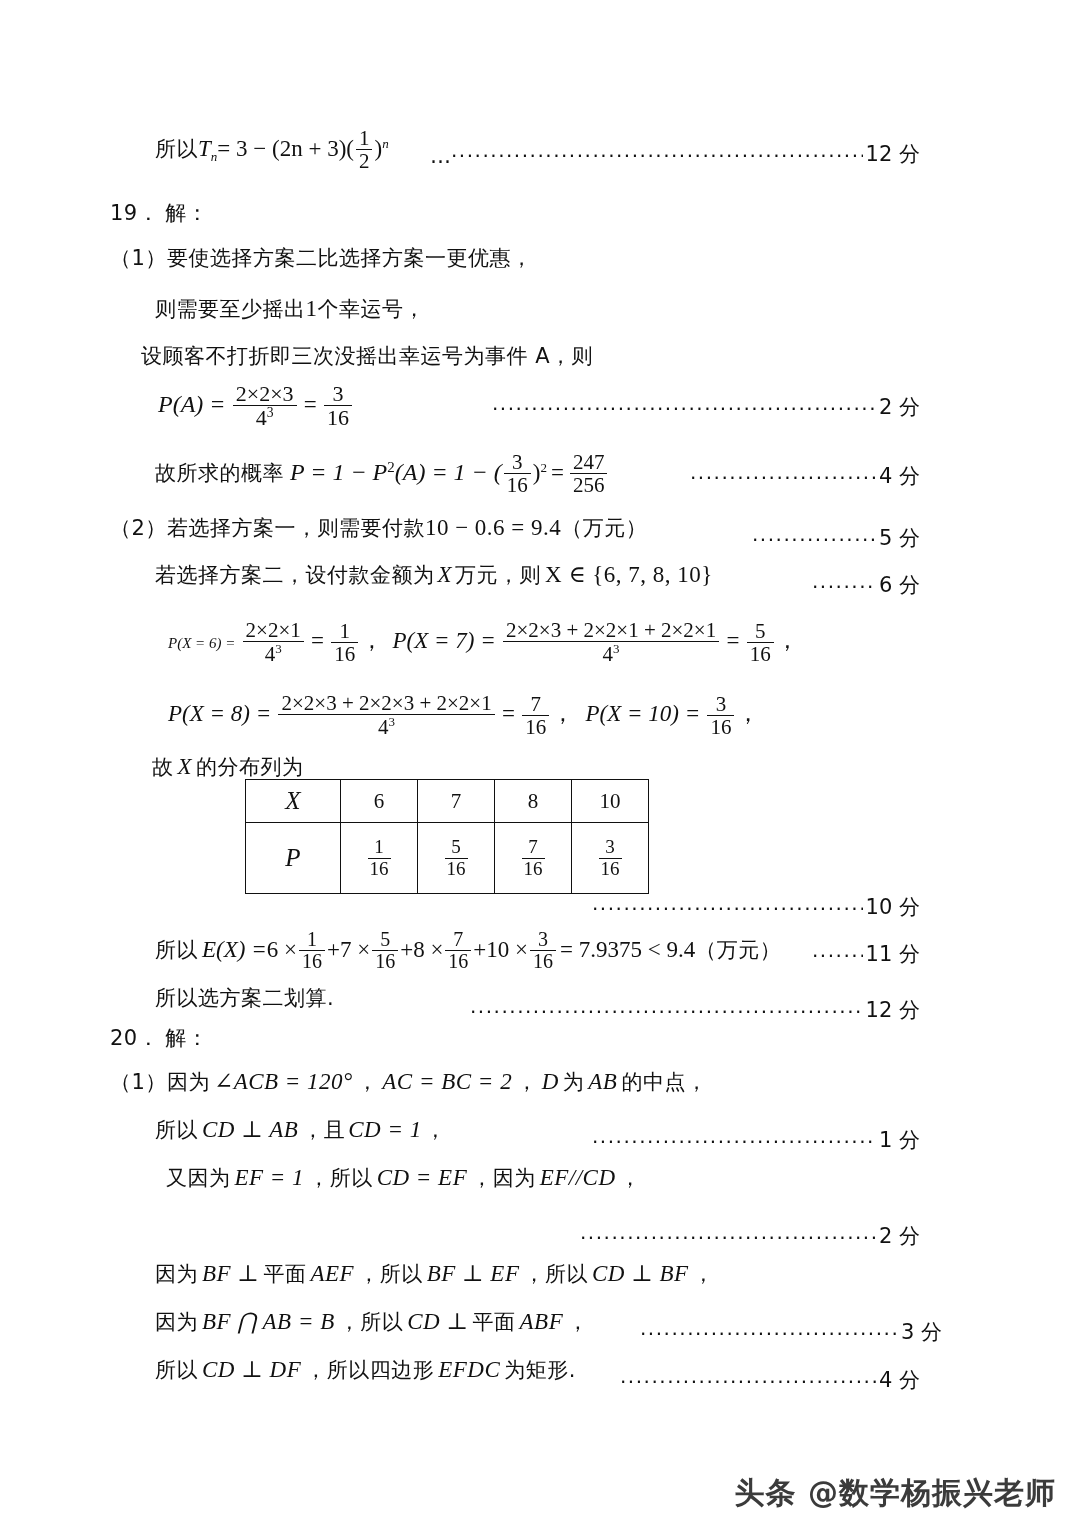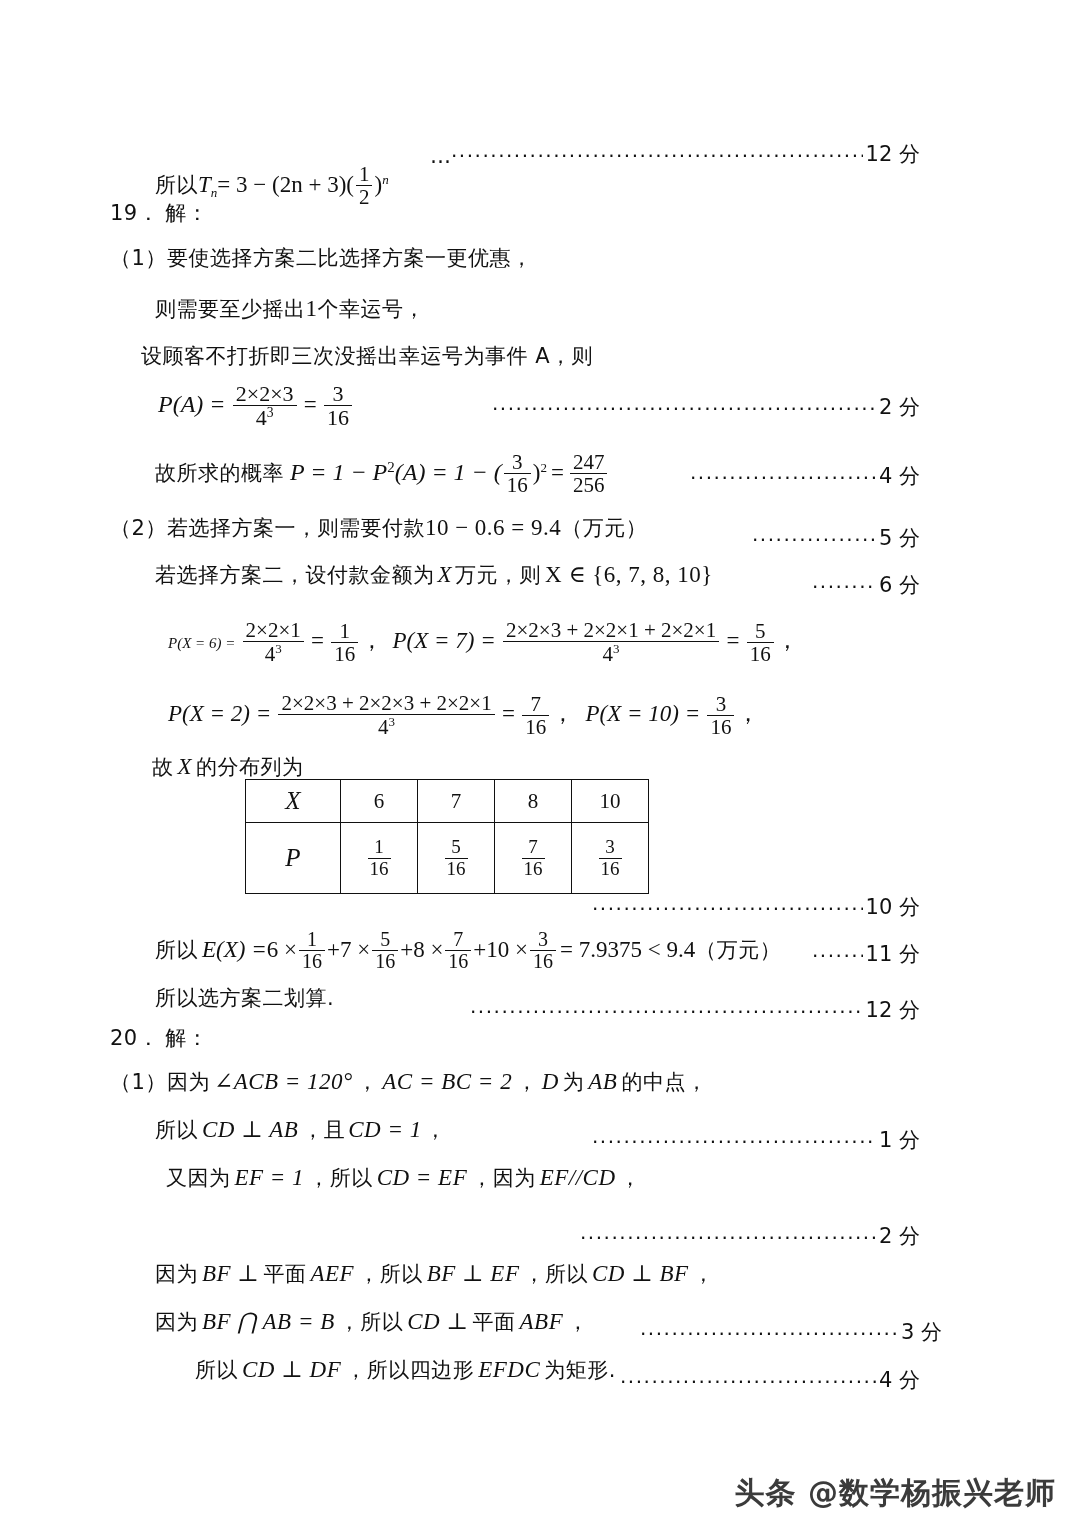--- a/index.html
+++ b/index.html
@@ -137,21 +137,21 @@
     letter-spacing: 1px;
     white-space: nowrap;
     opacity: 0.92;
   }
 </style>
 </head>
 <body>
 
 <div class="page">
 
-  <div class="line" style="left:155px; top:128px;margin-top:36px;">
+  <div class="line" style="left:155px; top:128px;">
     <span class="cn">所以</span><span class="mathit">T</span><sub class="sub">n</sub><span class="mathrm">= 3 − (2n + 3)(</span><span class="frac"><span class="num">1</span><span class="den">2</span></span><span class="mathrm">)</span><sup class="exp" style="font-style:italic">n</sup>
   </div>
   <div class="leader" style="left:430px; top:140px; width:490px;">
     <span style="font-family:'DejaVu Sans',sans-serif;position:relative;top:2px;">…</span>
     <span class="dots" style="flex:1 1 auto;"></span>
     <span class="score">12 分</span>
   </div>
 
   <div class="line cn" style="left:110px; top:203px;"><span>19．</span><span style="padding-left:6px">解：</span></div>
 
@@ -215,21 +215,21 @@
       <span class="den"><span>4</span><sup class="exp">3</sup></span>
     </span>
     <span class="mathrm">=</span>
     <span class="frac" style="font-size:21px">
       <span class="num">5</span>
       <span class="den">16</span>
     </span><span class="mathrm">，</span>
   </div>
 
   <div class="line" style="left:168px; top:693px;">
-    <span class="mathit" style="font-size:23px">P(X = 2) =</span>
+    <span class="mathit" style="font-size:23px">P(X = 8) =</span>
     <span class="frac" style="font-size:21px">
       <span class="num">2×2×3 + 2×2×3 + 2×2×1</span>
       <span class="den"><span>4</span><sup class="exp">3</sup></span>
     </span>
     <span class="mathrm">=</span>
     <span class="frac" style="font-size:21px">
       <span class="num">7</span>
       <span class="den">16</span>
     </span><span class="mathrm">，</span>
     <span class="mathit" style="font-size:23px;padding-left:6px">P(X = 10) =</span>
@@ -297,21 +297,21 @@
   </div>
 
   <div class="line cn" style="left:155px; top:1310px;"><span>因为</span><span class="mathit" style="padding:0 4px">BF ⋂ AB = B</span><span>，所以</span><span class="mathit" style="padding:0 4px">CD ⊥</span><span>平面</span><span class="mathit" style="padding:0 4px">ABF</span><span>，</span></div>
 
   <div class="line cn" style="left:155px; top:1262px;"><span>因为</span><span class="mathit" style="padding:0 4px">BF ⊥</span><span>平面</span><span class="mathit" style="padding:0 4px">AEF</span><span>，所以</span><span class="mathit" style="padding:0 4px">BF ⊥ EF</span><span>，所以</span><span class="mathit" style="padding:0 4px">CD ⊥ BF</span><span>，</span></div>
   <div class="leader" style="left:640px; top:1318px; width:302px;">
     <span class="dots" style="flex:1 1 auto;"></span>
     <span class="score">3 分</span>
   </div>
 
-  <div class="line cn" style="left:155px; top:1358px;margin-left:40px;"><span>所以</span><span class="mathit" style="padding:0 4px">CD ⊥ DF</span><span>，所以四边形</span><span class="mathit" style="padding:0 4px">EFDC</span><span>为矩形.</span></div>
+  <div class="line cn" style="left:155px; top:1358px;"><span>所以</span><span class="mathit" style="padding:0 4px">CD ⊥ DF</span><span>，所以四边形</span><span class="mathit" style="padding:0 4px">EFDC</span><span>为矩形.</span></div>
   <div class="leader" style="left:620px; top:1366px; width:300px;">
     <span class="dots" style="flex:1 1 auto;"></span>
     <span class="score">4 分</span>
   </div>
 
 
   <div class="watermark" style="right:24px; bottom:20px;">头条 @数学杨振兴老师</div>
 
 </div>
 

